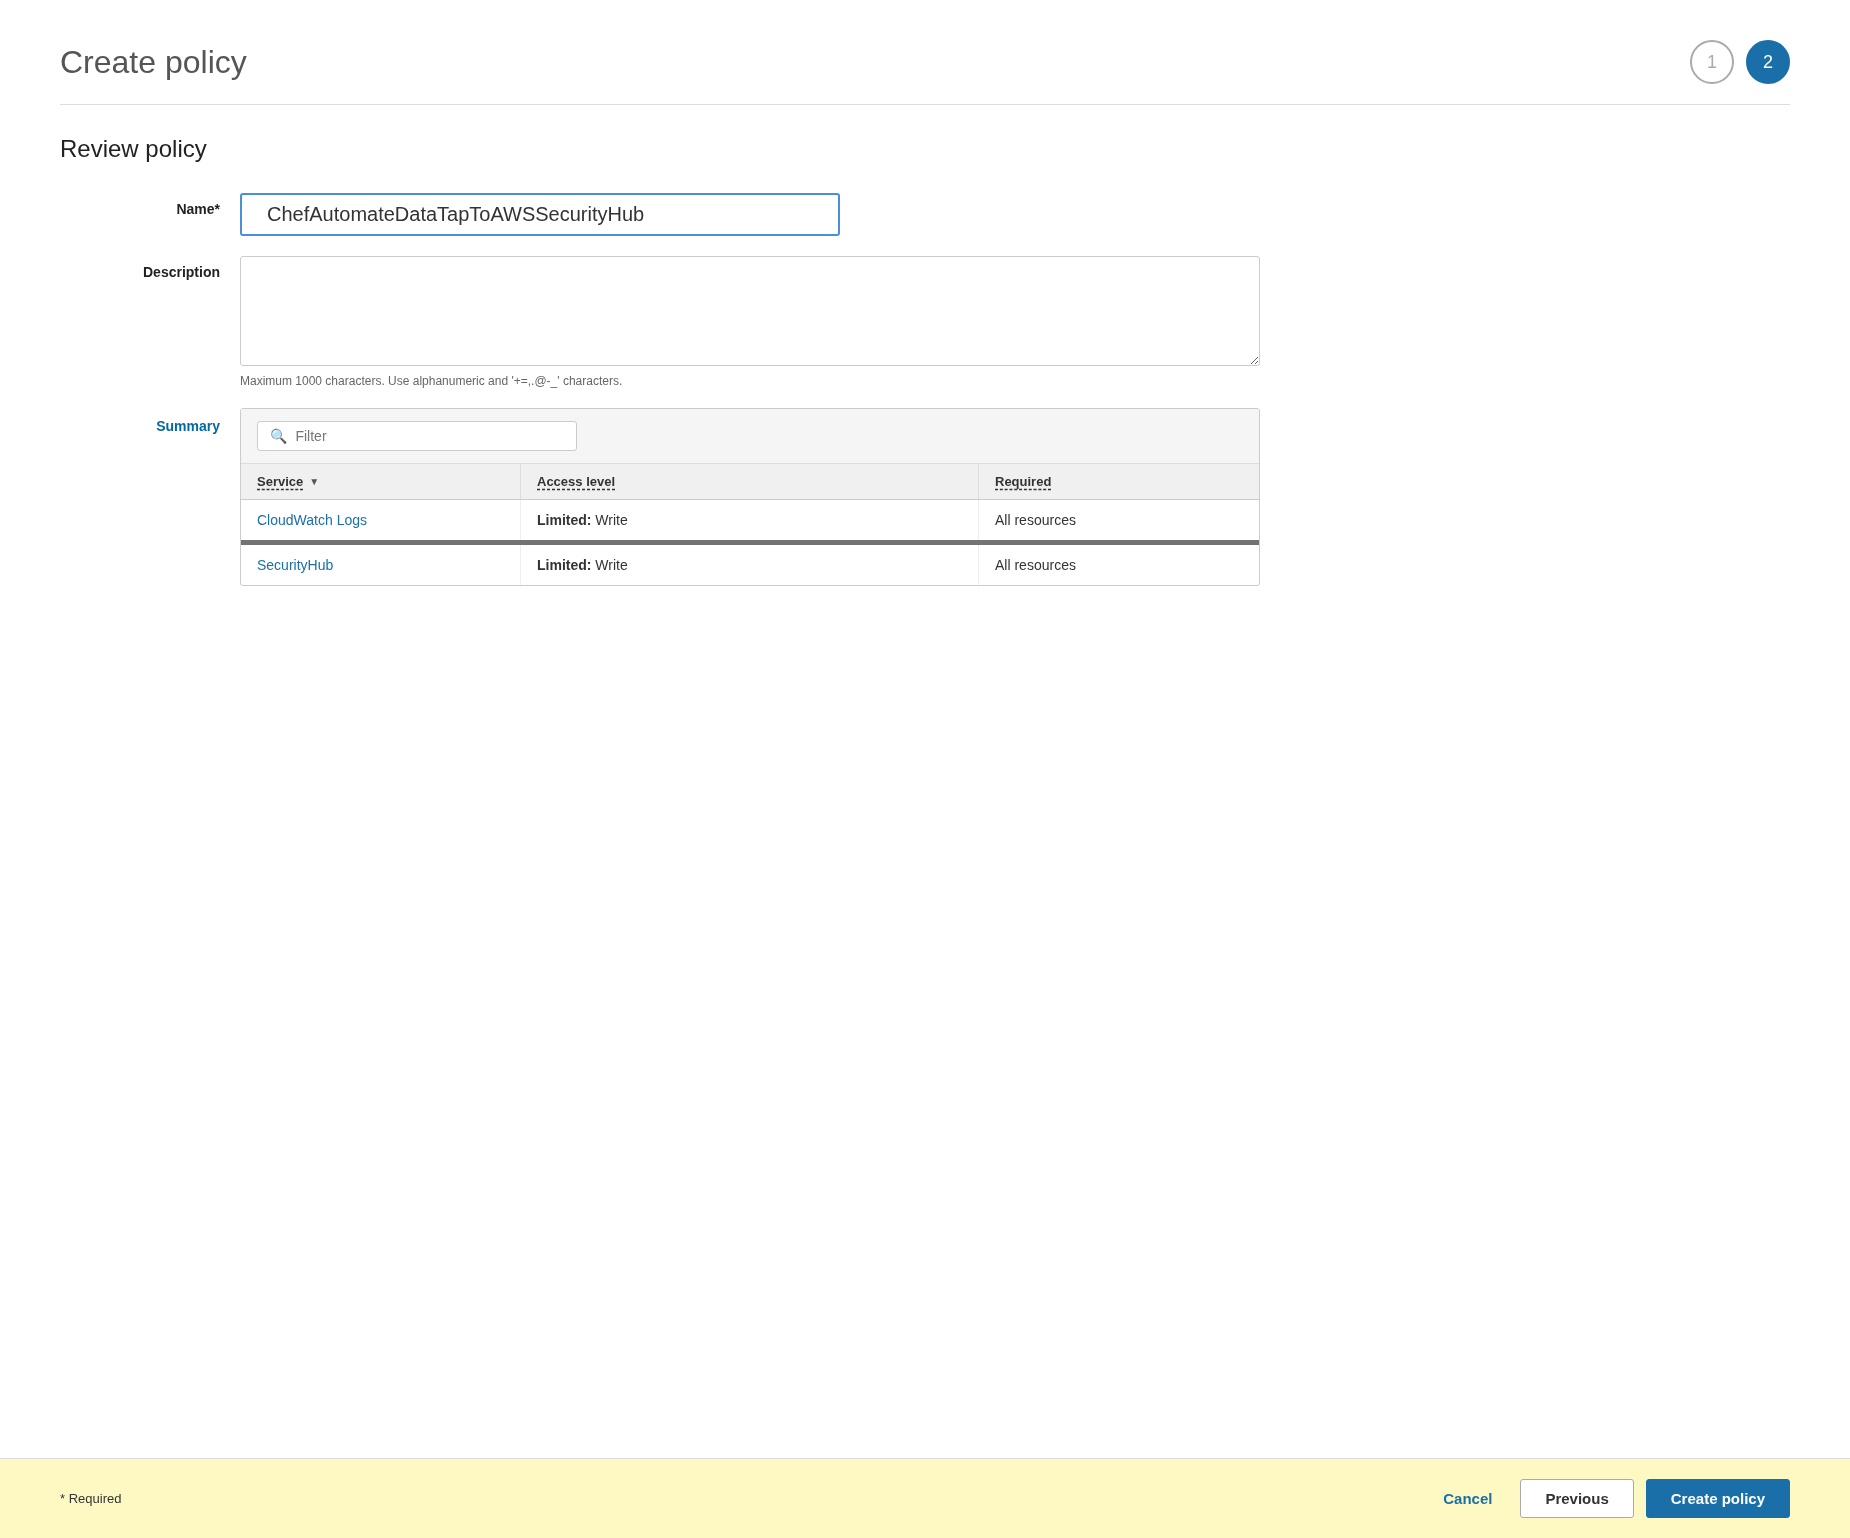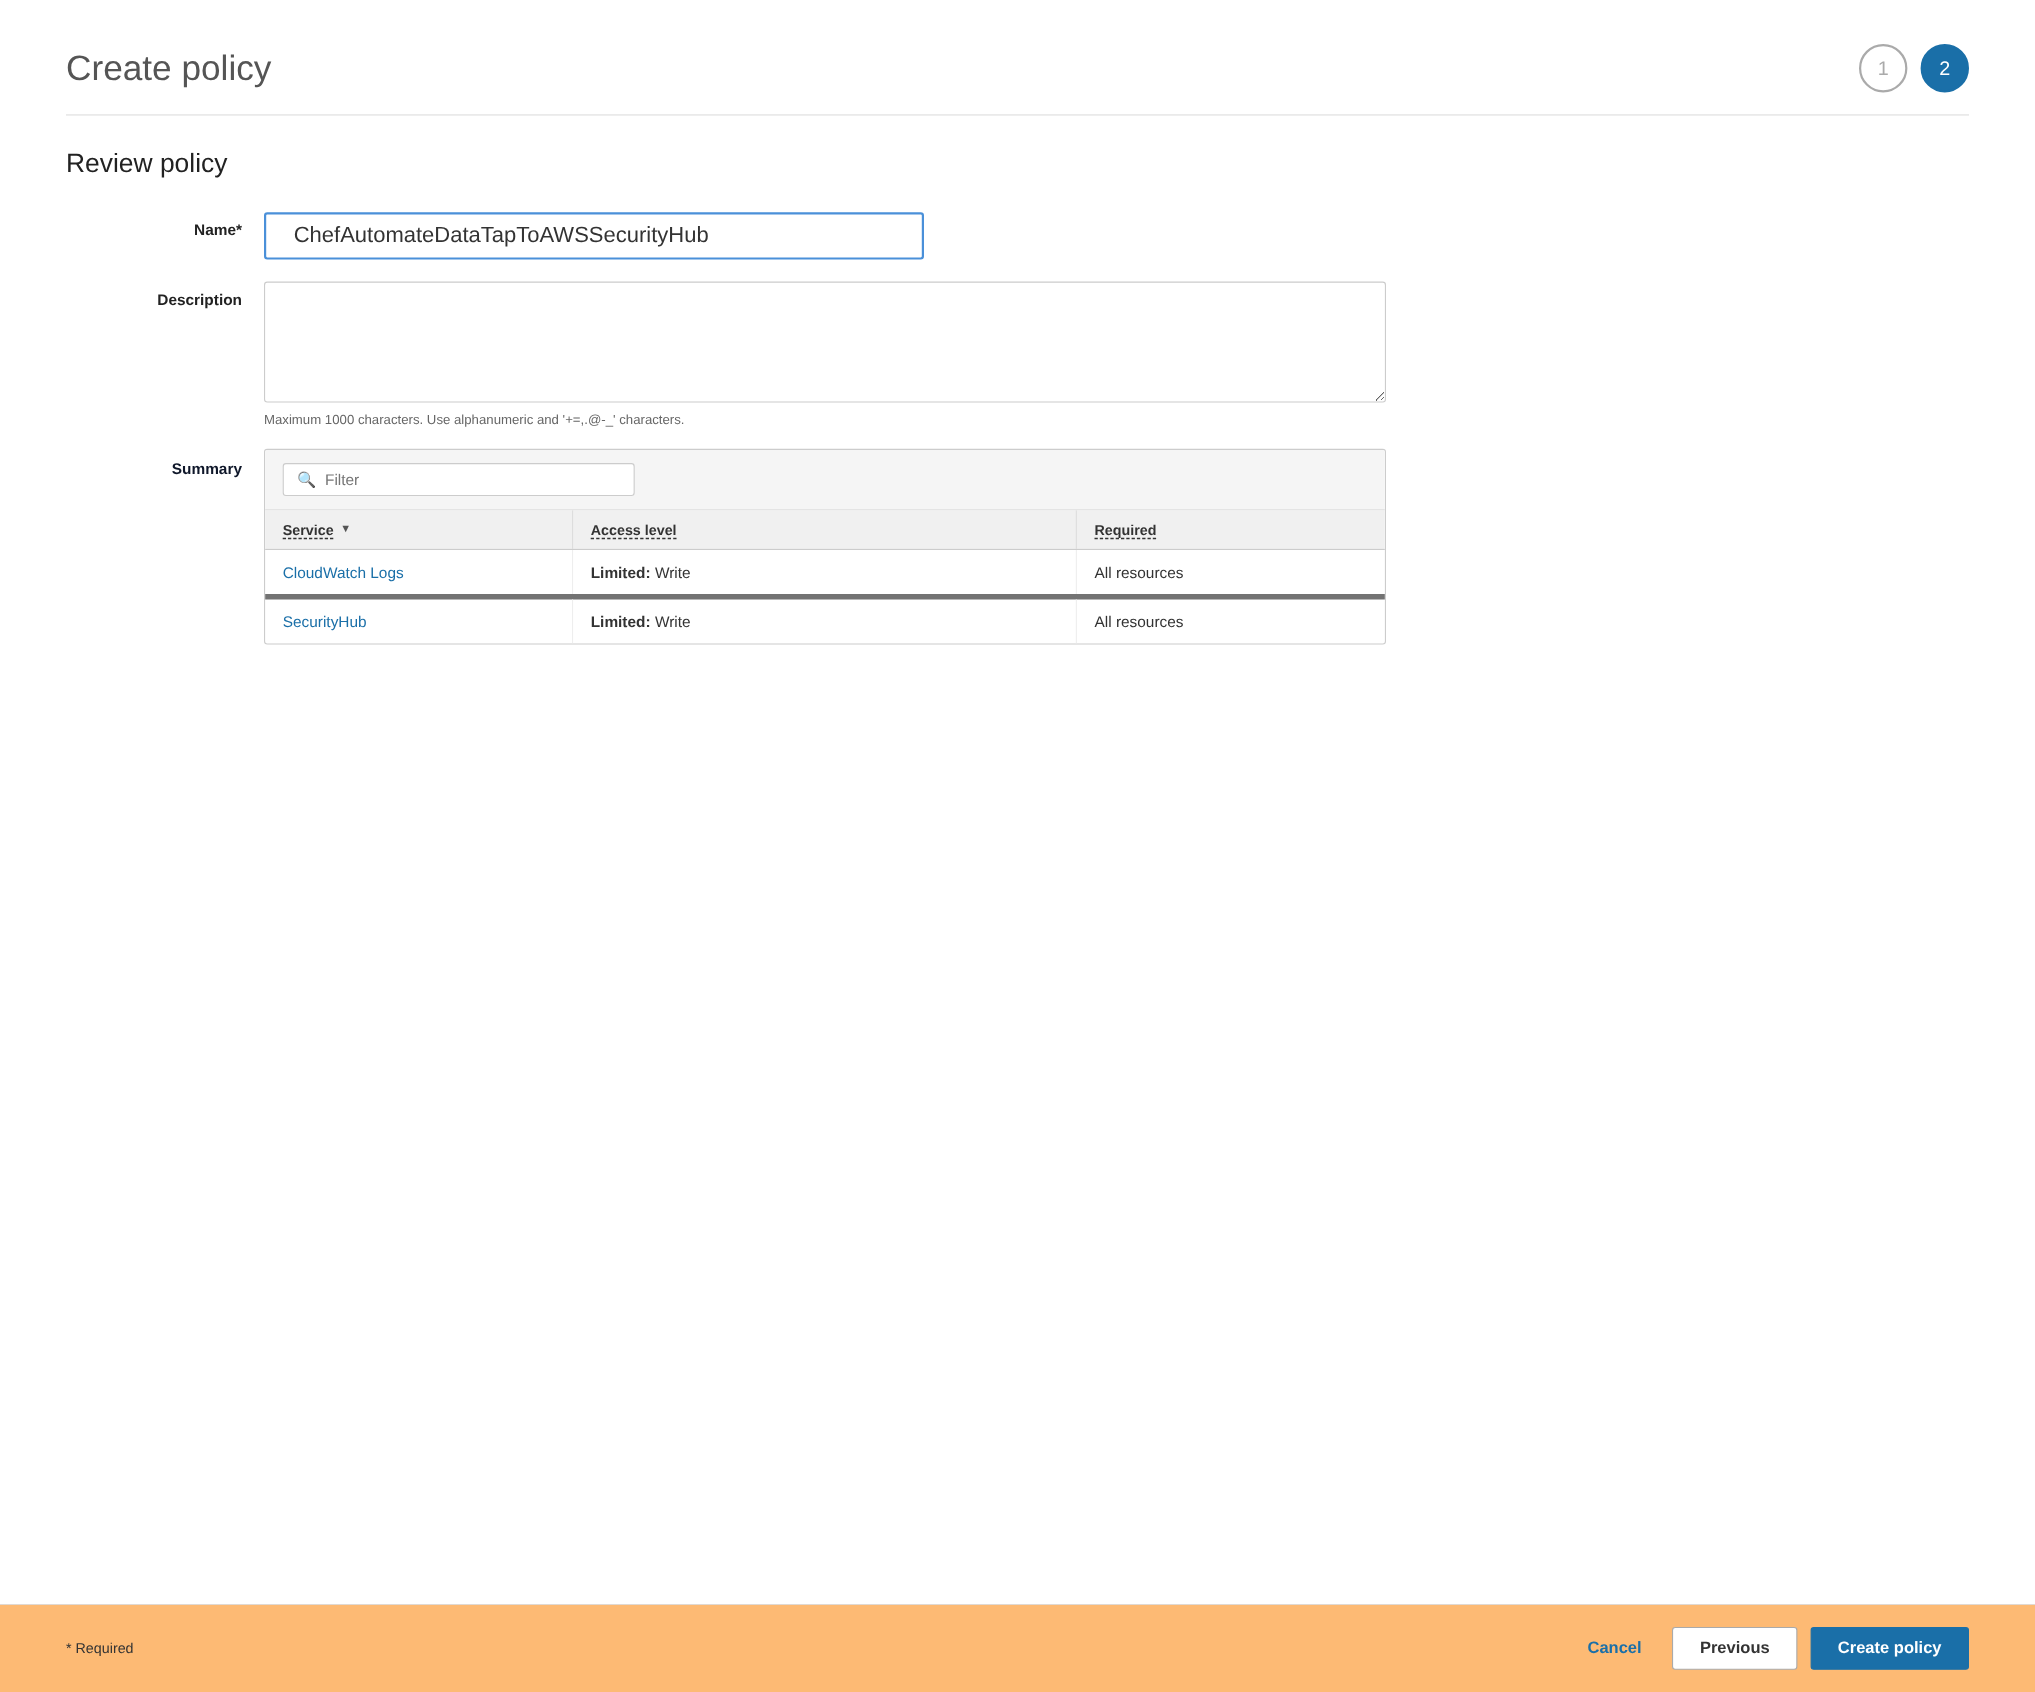--- a/index.html
+++ b/index.html
@@ -138,21 +138,21 @@
       align-items: flex-start;
     }
 
     .summary-label {
       width: 180px;
       min-width: 180px;
       text-align: right;
       padding-right: 20px;
       padding-top: 10px;
       font-weight: 600;
-      color: #0f172a;
+      color: #0369a1;
       font-size: 14px;
     }
 
     .summary-table-container {
       flex: 1;
       border: 1px solid #ccc;
       border-radius: 3px;
       overflow: hidden;
     }
 
@@ -279,21 +279,21 @@
 
     .access-bold {
       font-weight: 600;
     }
 
     .footer {
       position: fixed;
       bottom: 0;
       left: 0;
       width: 1850px;
-      background: #fdba74;
+      background: #fef9c3;
       border-top: 1px solid #ddd;
       padding: 20px 60px;
       display: flex;
       align-items: center;
       justify-content: space-between;
     }
 
     .required-note {
       font-size: 13px;
       color: #333;

